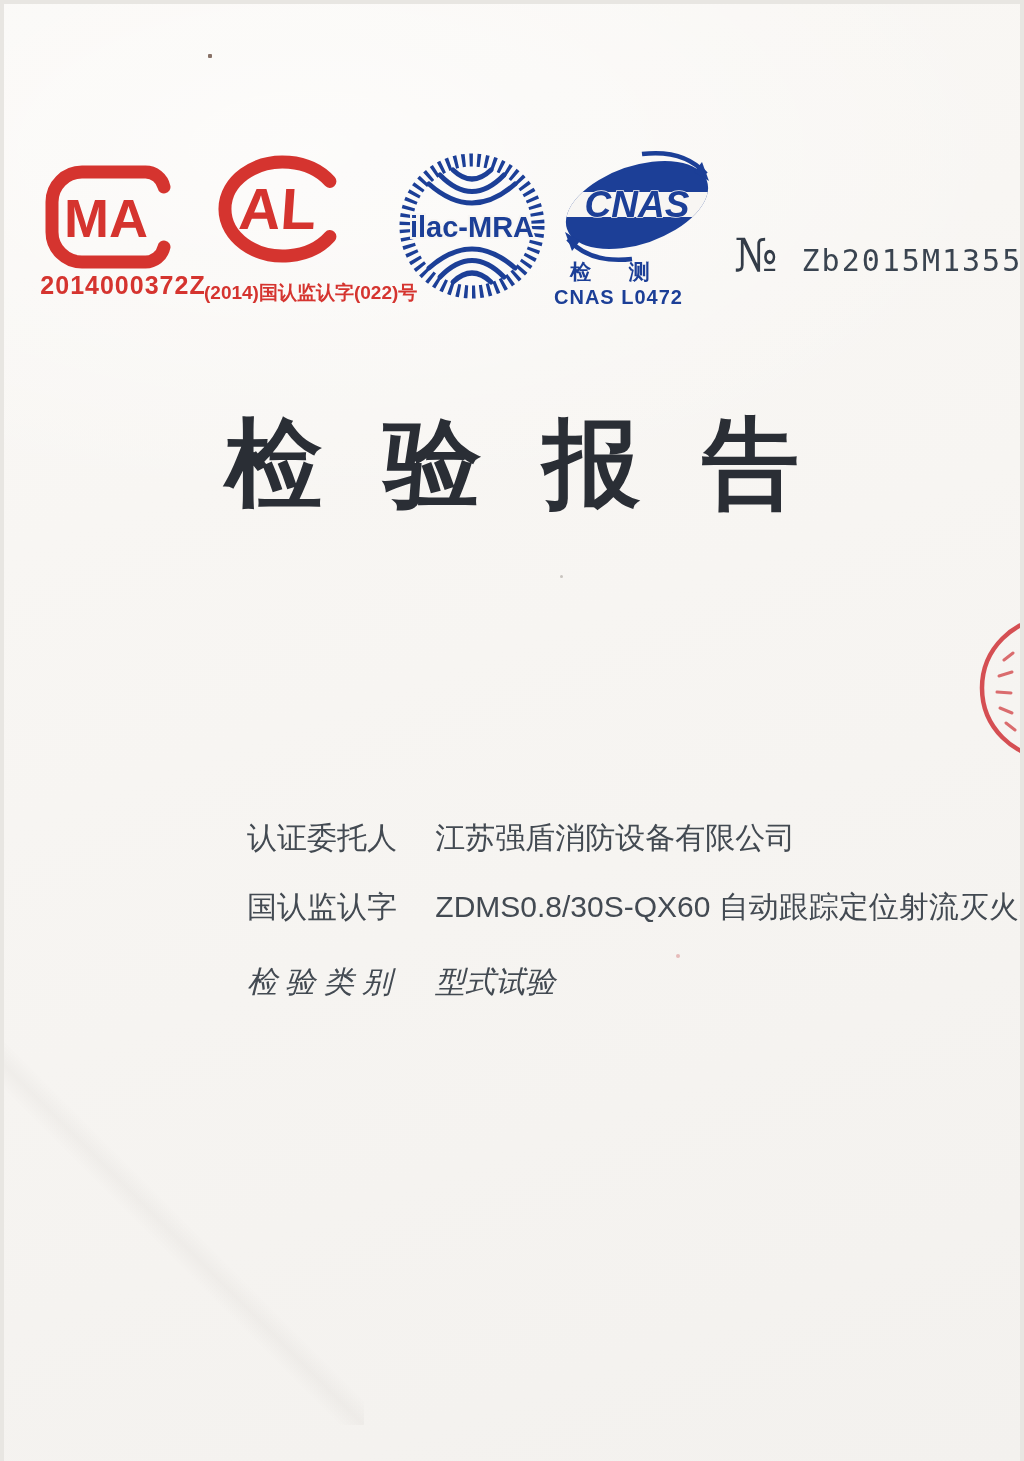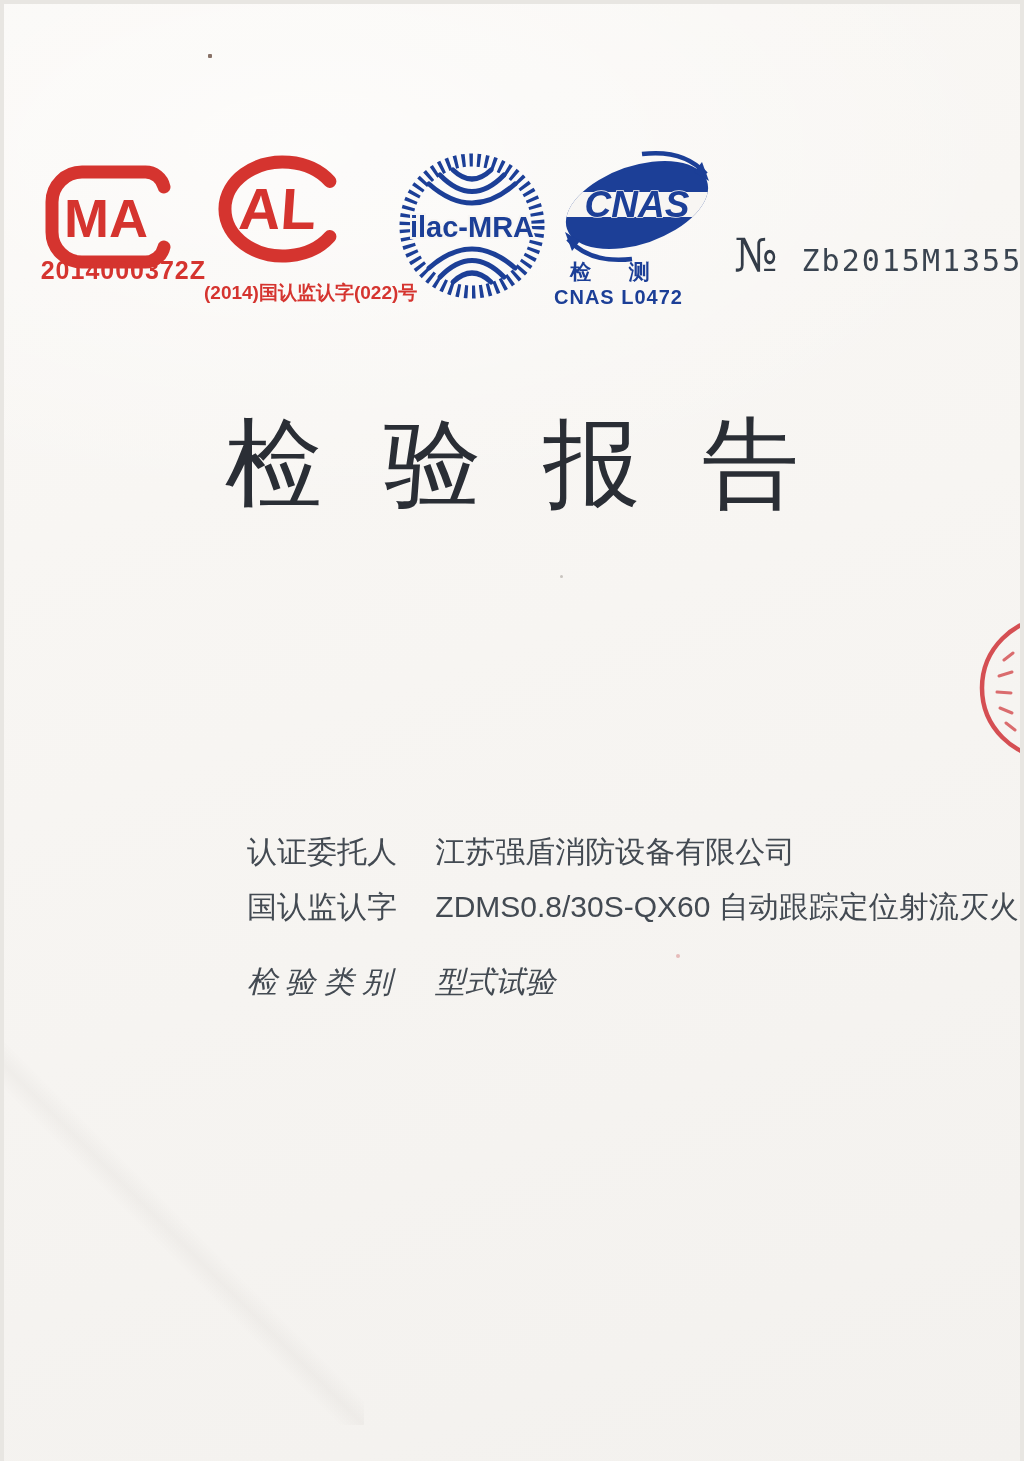--- a/index.html
+++ b/index.html
@@ -21,22 +21,22 @@
     pointer-events:none;
   }
   .speck1{position:absolute;left:204px;top:50px;width:4px;height:4px;background:#6b5044;opacity:.8;border-radius:1px;}
   .speck2{position:absolute;left:672px;top:950px;width:4px;height:4px;background:#d98c8c;opacity:.55;border-radius:2px;}
   .speck3{position:absolute;left:556px;top:571px;width:3px;height:3px;background:#9a948c;opacity:.5;border-radius:2px;}
 
   
   .logo{position:absolute;}
   .logo-cma{left:36px;top:158px;}
   .cma-caption{
-    position:absolute;left:36px;top:252px;width:166px;
-    color:#d5342f;font-weight:bold;font-size:25px;letter-spacing:1px;text-align:right;
+    position:absolute;left:36px;top:267px;width:166px;
+    color:#d5342f;font-weight:bold;font-size:25px;letter-spacing:1px;text-align:center;
   }
   .logo-cal{left:206px;top:144px;}
   .cal-caption{
     position:absolute;left:200px;top:276px;width:202px;
     color:#d5342f;font-weight:bold;font-size:19px;text-align:center;white-space:nowrap;
   }
   .logo-ilac{left:392px;top:146px;}
   .logo-cnas{left:550px;top:144px;}
   .cnas-caption{
     position:absolute;left:550px;top:256px;width:166px;text-align:left;
@@ -56,31 +56,31 @@
   .no-value{
     font-family:"DejaVu Sans Mono",monospace;
     font-size:30px;color:#3a4450;letter-spacing:2px;margin-left:24px;text-align:right;
   }
 
   
   .title{
     position:absolute;top:396px;left:50%;
     transform:translateX(calc(-50% + 31px));
     white-space:nowrap;
-    font-size:97px;font-weight:normal;color:#2a2e35;
+    font-size:97px;font-weight:bold;color:#2a2e35;
     letter-spacing:62px;
   }
 
   
   .stamp{position:absolute;right:0;top:606px;}
 
   
   .fields{position:absolute;left:243px;top:812px;width:720px;color:#434a52;}
   .field-row{position:absolute;left:0;white-space:nowrap;font-size:30px;}
-  .field-row.r0{top:16px;}
+  .field-row.r0{top:2px;}
   .field-row.r1{top:71px;}
   .field-row.r2{top:146px;font-style:italic;}
   .field-label{display:inline-block;min-width:180px;}
   .field-value{display:inline-block;}
 
   
   .footer-org{
     position:absolute;top:1283px;left:0;right:0;text-align:center;
     font-size:36px;font-weight:bold;color:#2c323a;letter-spacing:1px;
   }

